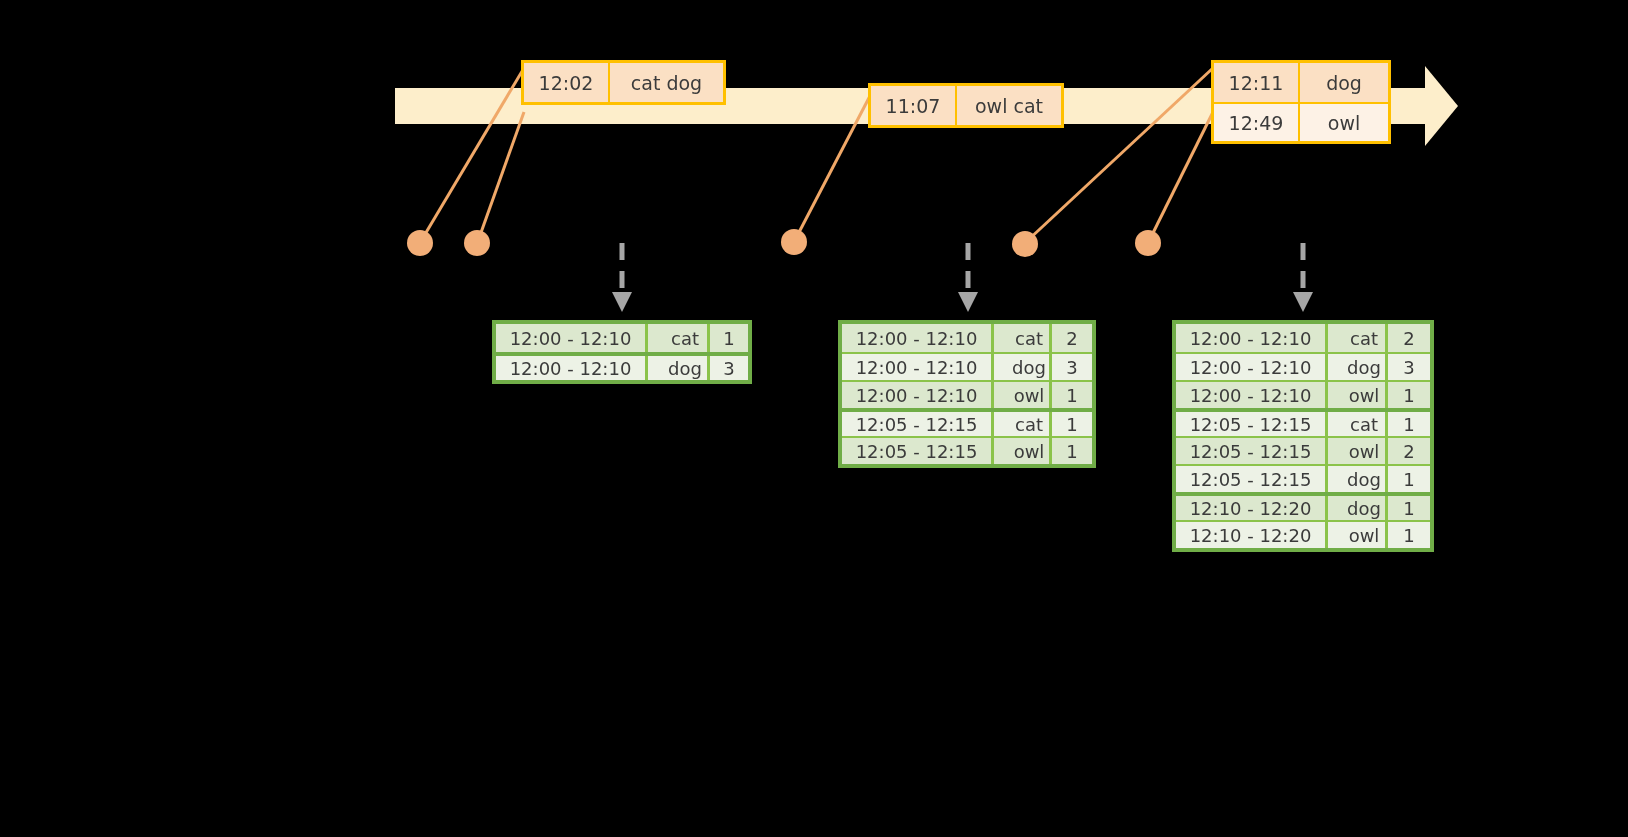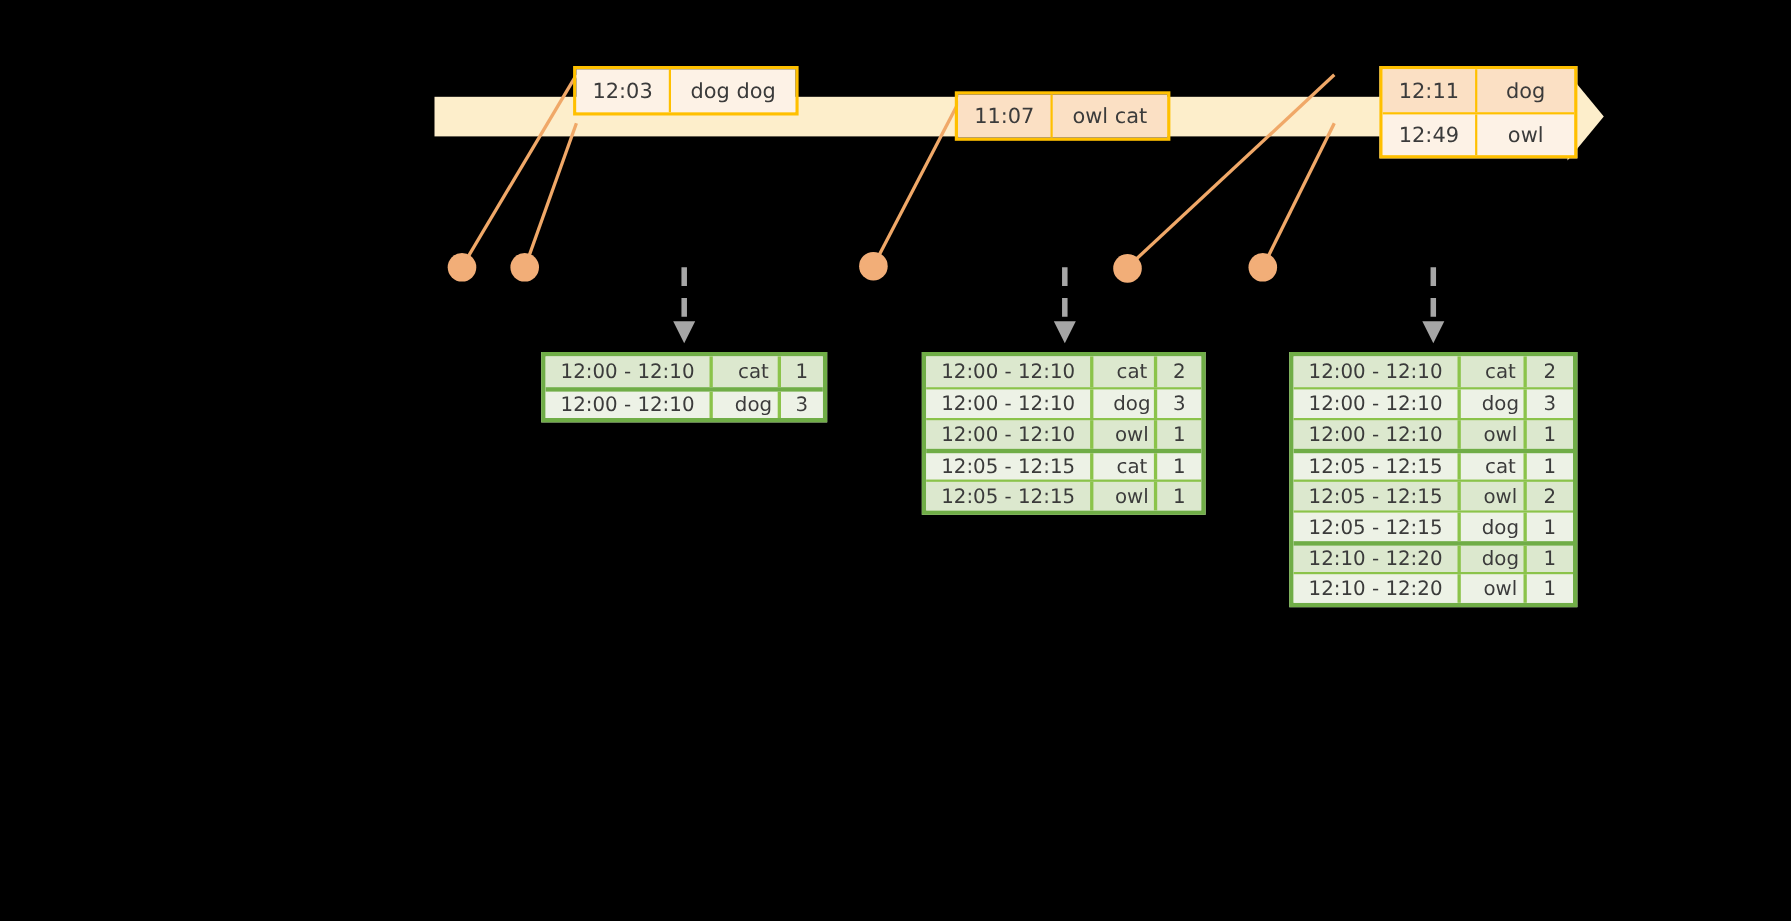--- a/index.html
+++ b/index.html
@@ -140,34 +140,34 @@
     </g>
     <polygon points="958,292 978,292 968,312" fill="#A6A6A6"></polygon>
 
     <g stroke="#A6A6A6" stroke-width="5" fill="none">
       <line x1="1303" y1="243" x2="1303" y2="292" stroke-dasharray="17 11"></line>
     </g>
     <polygon points="1293,292 1313,292 1303,312" fill="#A6A6A6"></polygon>
   </svg>
 
   <div class="evt-group" style="left:521px; top:60px; width:205px;">
-    <div class="evt-row even">
-      <div class="evt-time">12:03</div>
-      <div class="evt-words">dog dog</div>
+    <div class="evt-row odd">
+      <div class="evt-time">12:02</div>
+      <div class="evt-words">cat dog</div>
     </div>
   </div>
 
   <div class="evt-group" style="left:868px; top:83px; width:196px;">
     <div class="evt-row odd">
       <div class="evt-time">11:07</div>
       <div class="evt-words">owl cat</div>
     </div>
   </div>
 
-  <div class="evt-group" style="left:1211px; top:60px; width:180px;margin-left:43px;">
+  <div class="evt-group" style="left:1211px; top:60px; width:180px;">
     <div class="evt-row odd">
       <div class="evt-time">12:11</div>
       <div class="evt-words">dog</div>
     </div>
     <div class="evt-row even">
       <div class="evt-time">12:49</div>
       <div class="evt-words">owl</div>
     </div>
   </div>
 

